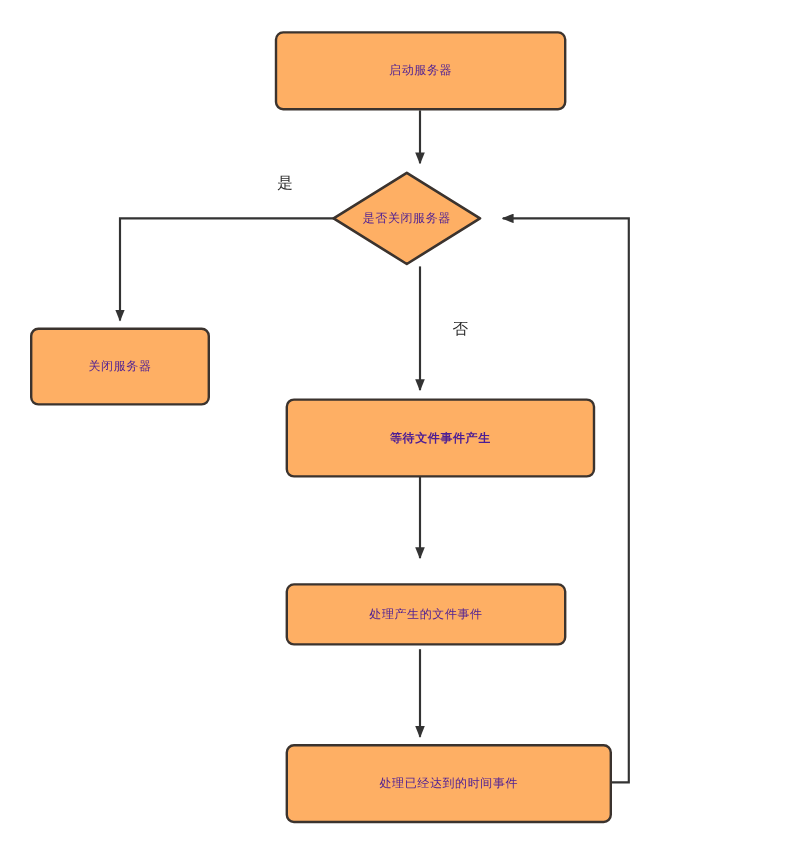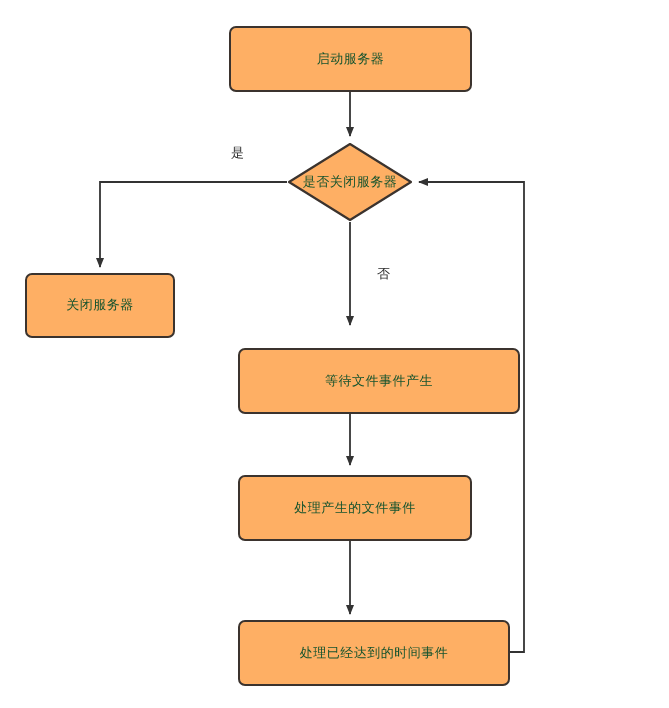--- a/index.html
+++ b/index.html
@@ -31,23 +31,23 @@
     align-items: center;
     justify-content: center;
     text-align: center;
   }
   .node-process {
     background: #feaf64;
     border: 2px solid #3b332e;
     border-radius: 7px;
   }
   .node-label {
-    font-size: 13px;
+    font-size: 10px;
     line-height: 1.3;
-    color: #14532d;
+    color: #4c1d95;
     letter-spacing: 0.5px;
     white-space: nowrap;
     user-select: none;
   }
   .node-decision {
     position: absolute;
     width: 126px;
     height: 80px;
   }
   .node-decision .diamond-shape {
@@ -110,36 +110,36 @@
 
     <g>
       <path d="M472,652 L524,652 L524,182 L419,182" stroke="#333333" stroke-width="1.8" fill="none" marker-end="url(#arrowhead)"></path>
     </g>
   </svg>
 
   <div class="node node-process" style="left:229px; top:26px; width:243px; height:66px;">
     <span class="node-label">启动服务器</span>
   </div>
 
-  <div class="node-decision" style="left:287px; top:142px;">
+  <div class="node-decision" style="left:276px; top:142px;">
     <svg class="diamond-shape" viewBox="0 0 126 80" width="126" height="80" xmlns="http://www.w3.org/2000/svg">
       <polygon points="63,2 124,40 63,78 2,40" fill="#feaf64" stroke="#3b332e" stroke-width="2.2" stroke-linejoin="round"></polygon>
     </svg>
     <span class="node-label">是否关闭服务器</span>
   </div>
 
   <div class="node node-process" style="left:25px; top:273px; width:150px; height:65px;align-items:center;">
     <span class="node-label">关闭服务器</span>
   </div>
 
-  <div class="node node-process" style="left:238px; top:348px; width:282px; height:66px;">
+  <div class="node node-process" style="left:238px; top:332px; width:258px; height:66px;font-weight:bold;">
     <span class="node-label">等待文件事件产生</span>
   </div>
 
-  <div class="node node-process" style="left:238px; top:475px; width:234px; height:66px;">
+  <div class="node node-process" style="left:238px; top:486px; width:234px; height:52px;">
     <span class="node-label">处理产生的文件事件</span>
   </div>
 
   <div class="node node-process" style="left:238px; top:620px; width:272px; height:66px;">
     <span class="node-label">处理已经达到的时间事件</span>
   </div>
 
   <div class="edge-label" style="left:231px; top:144px;">是</div>
 
   <div class="edge-label" style="left:377px; top:265px;">否</div>

